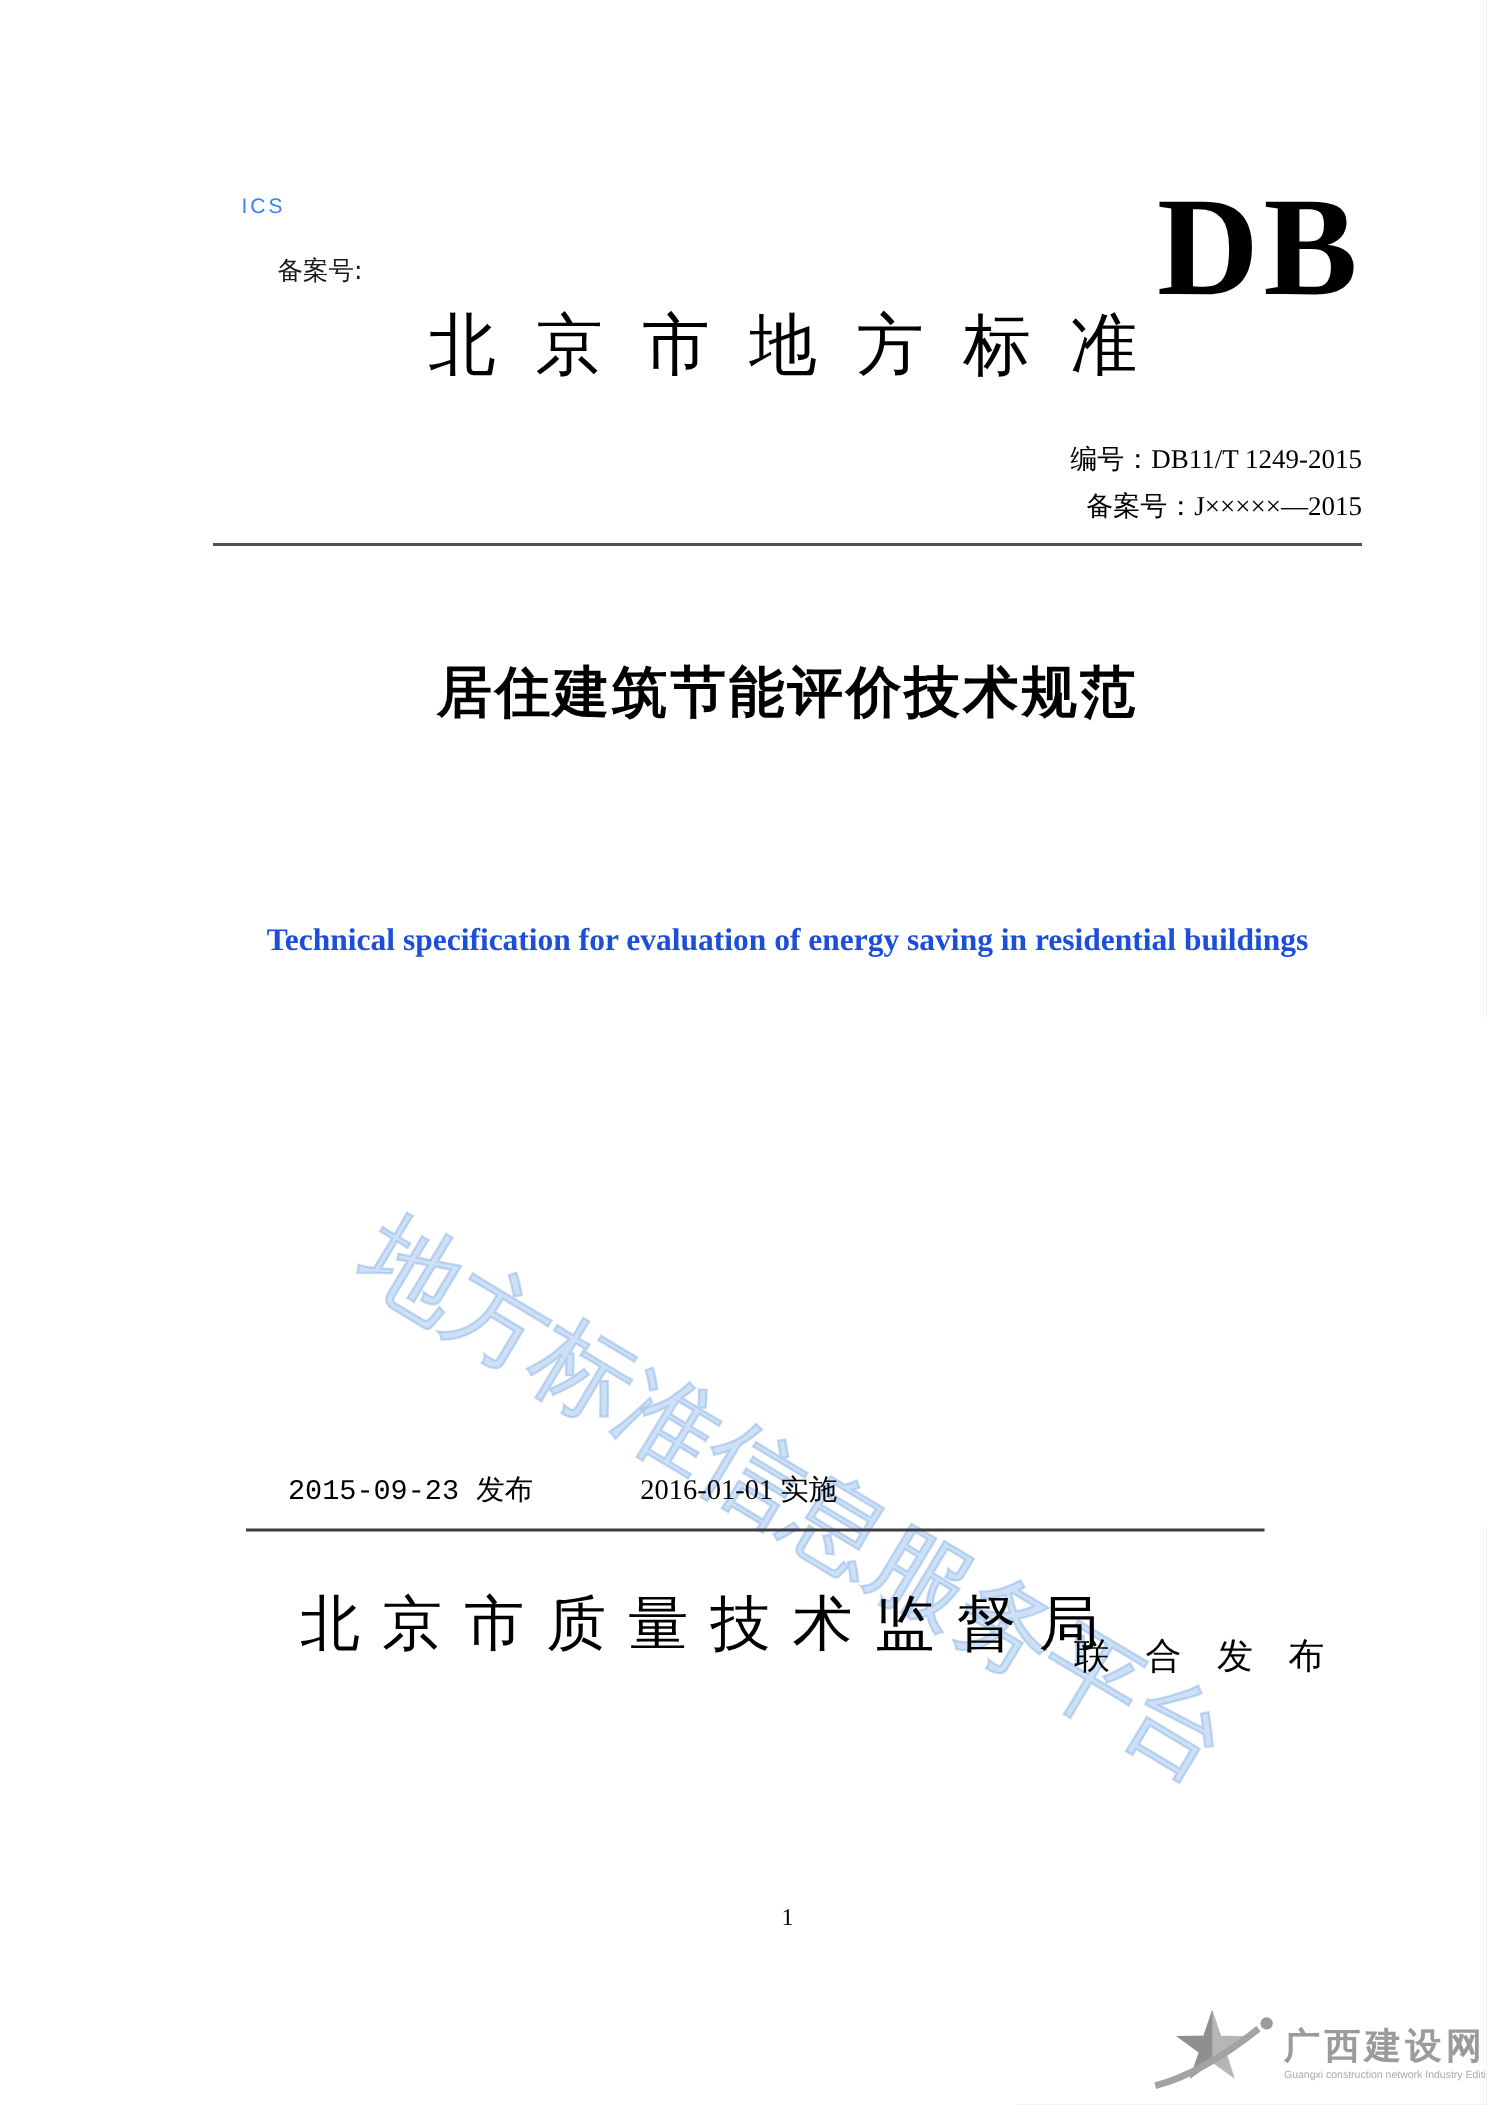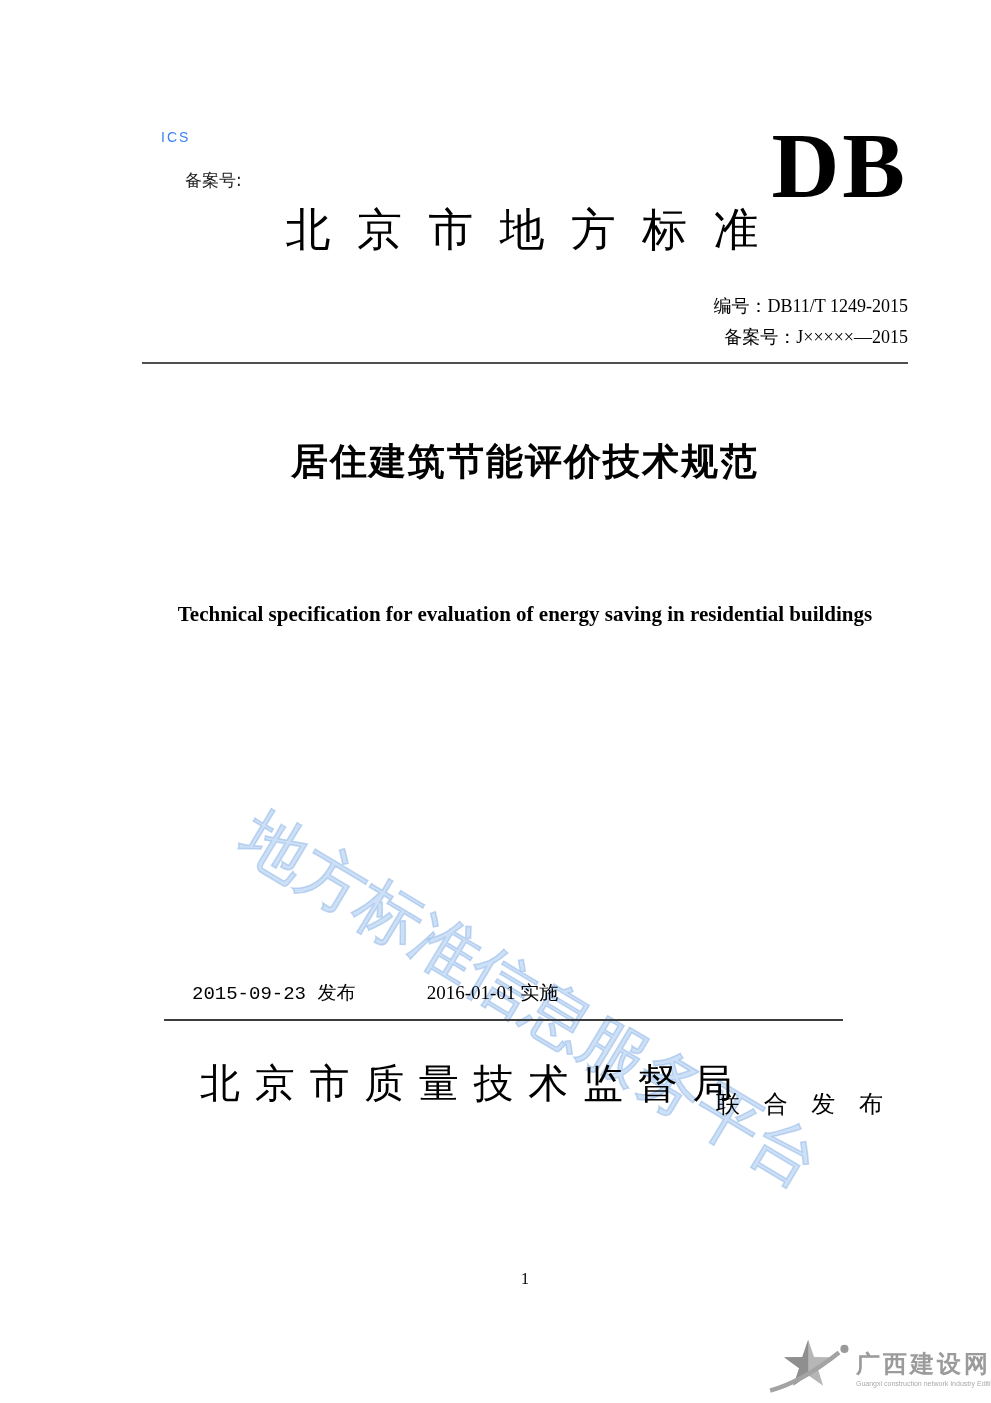--- a/index.html
+++ b/index.html
@@ -57,21 +57,21 @@
     font-weight:bold;font-size:37px;letter-spacing:2px;
     color:#000;white-space:nowrap;
   }
   .doc-title-en-wrap{
     left:142px;top:600px;width:766px;
     text-align:center;
   }
   .doc-title-en{
     display:inline-block;max-width:700px;
     font-family:"Liberation Serif","DejaVu Serif",serif;
-    font-weight:bold;font-size:21px;line-height:29px;color:#000000;
+    font-weight:bold;font-size:21px;line-height:29px;color:#1d4ed8;margin-top:12px;
   }
 
   
   .watermark{
     left:140px;top:785px;width:780px;height:430px;
     display:flex;align-items:center;justify-content:center;
     transform:rotate(31deg);
     pointer-events:none;z-index:0;
   }
   .watermark-text{

